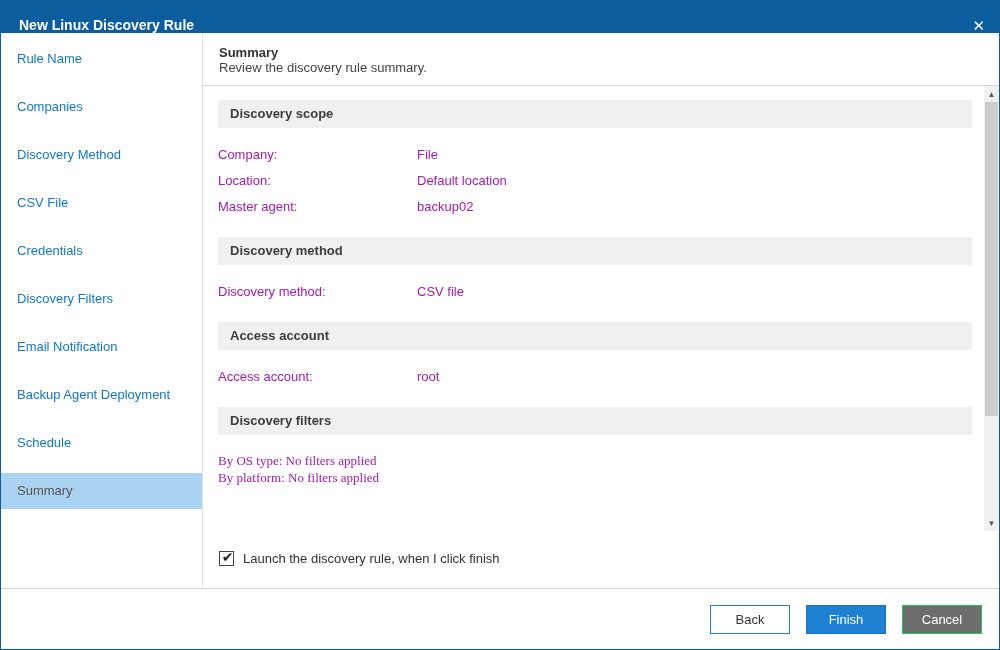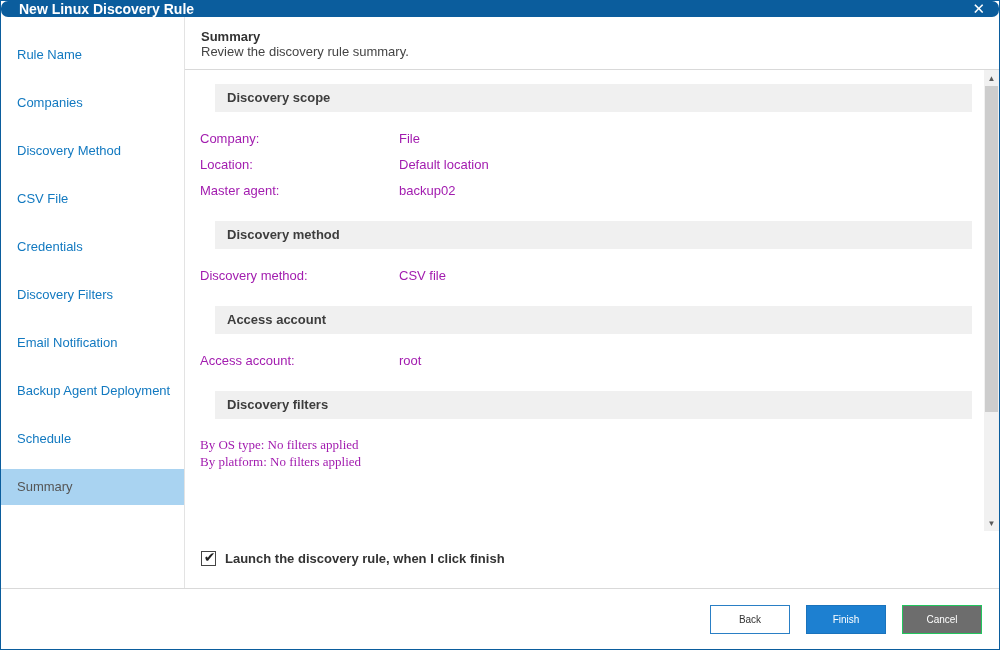--- a/index.html
+++ b/index.html
@@ -1,62 +1,62 @@
 <!DOCTYPE html>
 <html><head>
 <meta charset="utf-8">
 <style>
   * { margin:0; padding:0; box-sizing:border-box; }
   html,body { width:1000px; height:650px; font-family:"Liberation Sans", sans-serif; background:#fff; }
   .dialog { width:1000px; height:650px; border:1px solid #0b5d9d; display:flex; flex-direction:column; background:#fff; }
 
   
-  .titlebar { height:16px; background:#0b5d9d; display:flex; align-items:flex-start; justify-content:space-between; padding:0 14px 0 18px; flex-shrink:0;border-radius:7px; }
+  .titlebar { height:32px; background:#0b5d9d; display:flex; align-items:flex-end; justify-content:space-between; padding:0 14px 0 18px; flex-shrink:0; }
   .title { color:#fff; font-size:14px; font-weight:bold; }
   .close { color:#fff; font-size:15px; cursor:pointer; line-height:1; }
 
   
   .main { flex:1; display:flex; min-height:0; }
 
   
-  .sidebar { width:184px; flex-shrink:0; border-right:1px solid #e3e3e3; padding-top:20px; background:#fff; }
+  .sidebar { width:202px; flex-shrink:0; border-right:1px solid #e3e3e3; padding-top:8px; background:#fff; }
   .side-item { height:36px; line-height:36px; padding:0 16px; margin-bottom:12px; color:#1279c0; font-size:13px; cursor:pointer; white-space:nowrap; }
   .side-item.active { background:#a9d3f1; color:#555; }
 
   
   .content { flex:1; display:flex; flex-direction:column; min-width:0; }
   .content-header { padding:12px 16px 10px 16px; border-bottom:1px solid #d9d9d9; }
   .heading { font-size:13px; font-weight:bold; color:#333; }
   .subheading { font-size:13px; color:#444; }
 
   .scroll-wrap { flex:1; display:flex; min-height:0; }
   .scroll-content { flex:1; padding:14px 12px 0 15px; overflow:hidden; }
 
-  .section-bar { height:28px; line-height:28px; background:#f0f0f0; padding:0 12px; font-size:13px; font-weight:bold; color:#3d3d3d;margin-left:15px; }
+  .section-bar { height:28px; line-height:28px; background:#f0f0f0; padding:0 12px; font-size:13px; font-weight:bold; color:#3d3d3d; }
   .rows { padding:13px 0 18px 0; }
   .row { display:flex; min-height:26px; align-items:center; font-size:13px; color:#a21caf; }
   .row.multiline { align-items:flex-start; min-height:0; padding-top:4px; }
   .rl { width:199px; flex-shrink:0; }
   .rv-lines div { line-height:17px;font-family:Liberation Serif, serif; }
 
   
   .vscrollbar { width:15px; flex-shrink:0; background:#f1f1f1; display:flex; flex-direction:column; }
   .sb-arrow { height:16px; display:flex; align-items:center; justify-content:center; font-size:8px; color:#5a5a5a; cursor:pointer; }
   .sb-track { flex:1; position:relative; }
   .sb-thumb { position:absolute; top:0; left:1px; right:1px; height:76%; background:#cdcdcd; cursor:pointer; }
 
   
   .checkbox-row { height:57px; padding:20px 0 0 16px; display:flex; align-items:flex-start; }
   .checkbox { width:15px; height:15px; border:1px solid #444; background:#fff; display:inline-flex; align-items:center; justify-content:center; cursor:pointer; flex-shrink:0; }
   .checkmark { font-size:14px; line-height:1; color:#222; position:relative; top:-2px; left:1px; }
-  .checkbox-label { font-size:13px; color:#333; margin-left:9px; line-height:16px;font-weight:bold; }
+  .checkbox-label { font-size:13px; color:#333; margin-left:9px; line-height:16px; }
 
   
   .footer { height:61px; flex-shrink:0; border-top:1px solid #d9d9d9; display:flex; align-items:center; justify-content:flex-end; gap:16px; padding-right:17px; background:#fff; }
-  .btn { width:80px; height:29px; font-size:10px; font-family:"Liberation Sans", sans-serif; cursor:pointer; }
+  .btn { width:80px; height:29px; font-size:13px; font-family:"Liberation Sans", sans-serif; cursor:pointer; }
   .btn-back { background:#fff; border:1px solid #2a7fc5; color:#333; }
   .btn-finish { background:#1d80d1; border:1px solid #1a73bc; color:#fff; }
   .btn-cancel { background:#6d6d6d; border:1px solid #22c55e; color:#fff; }
 </style>
 </head>
 <body>
 
 <div class="dialog">
 
   <div class="titlebar">

